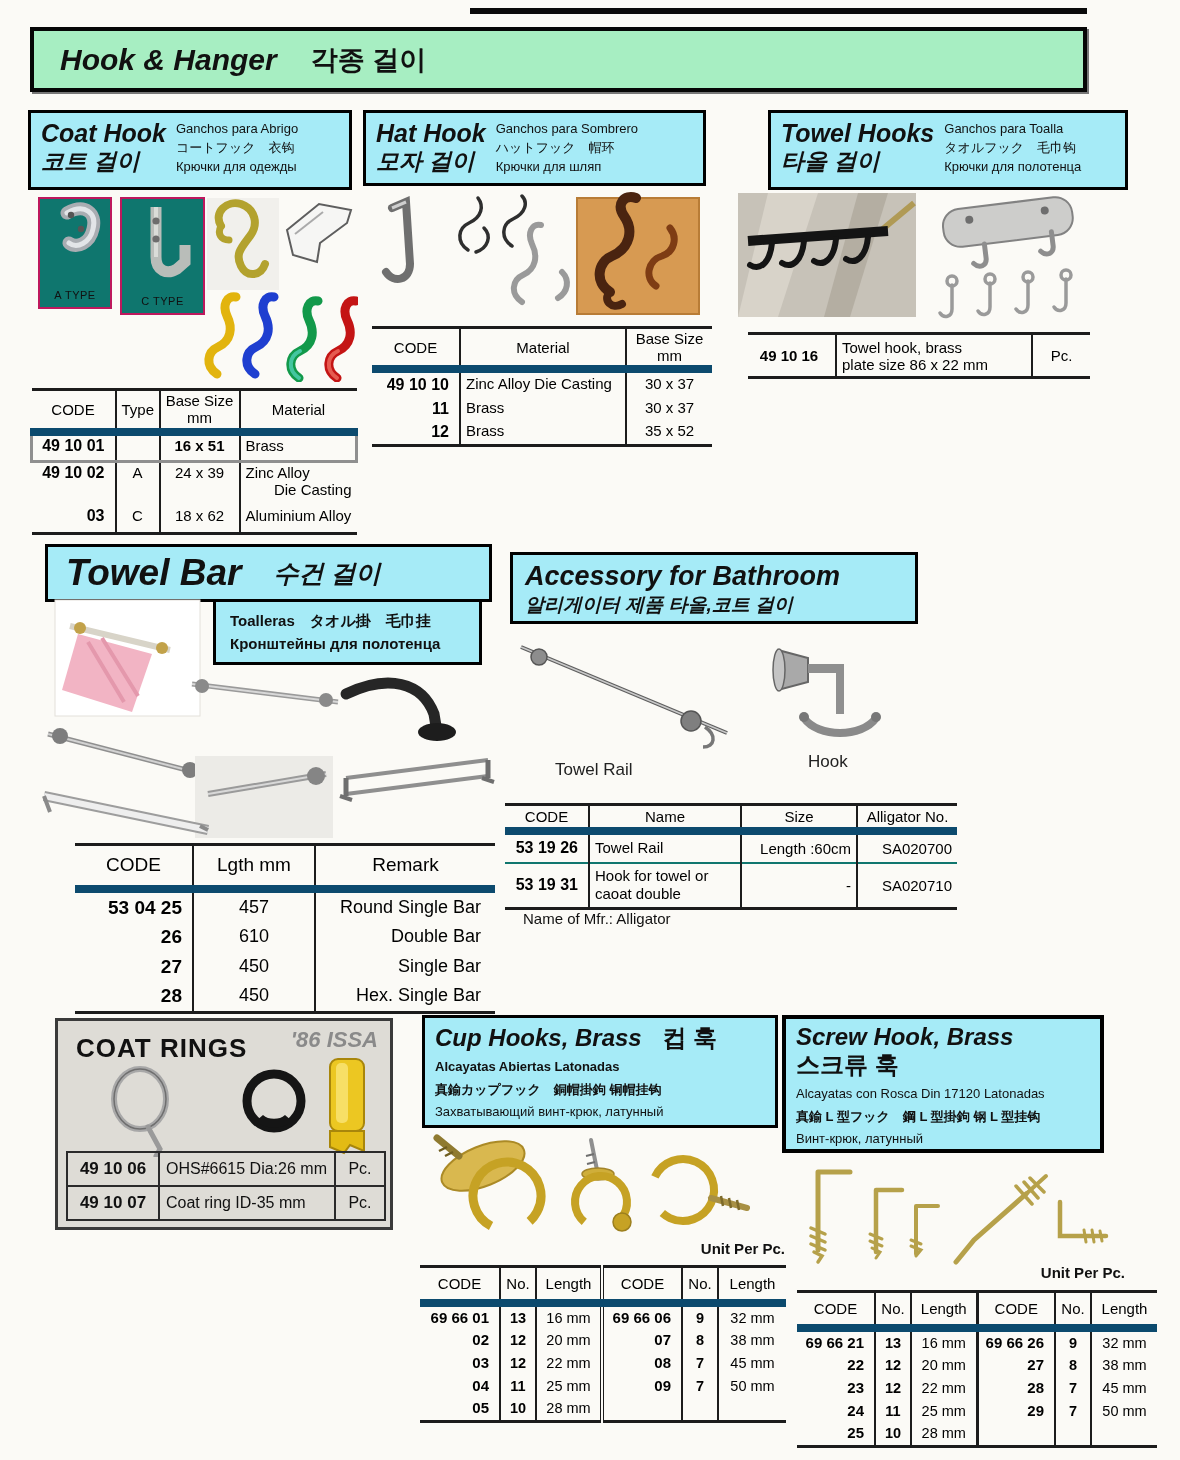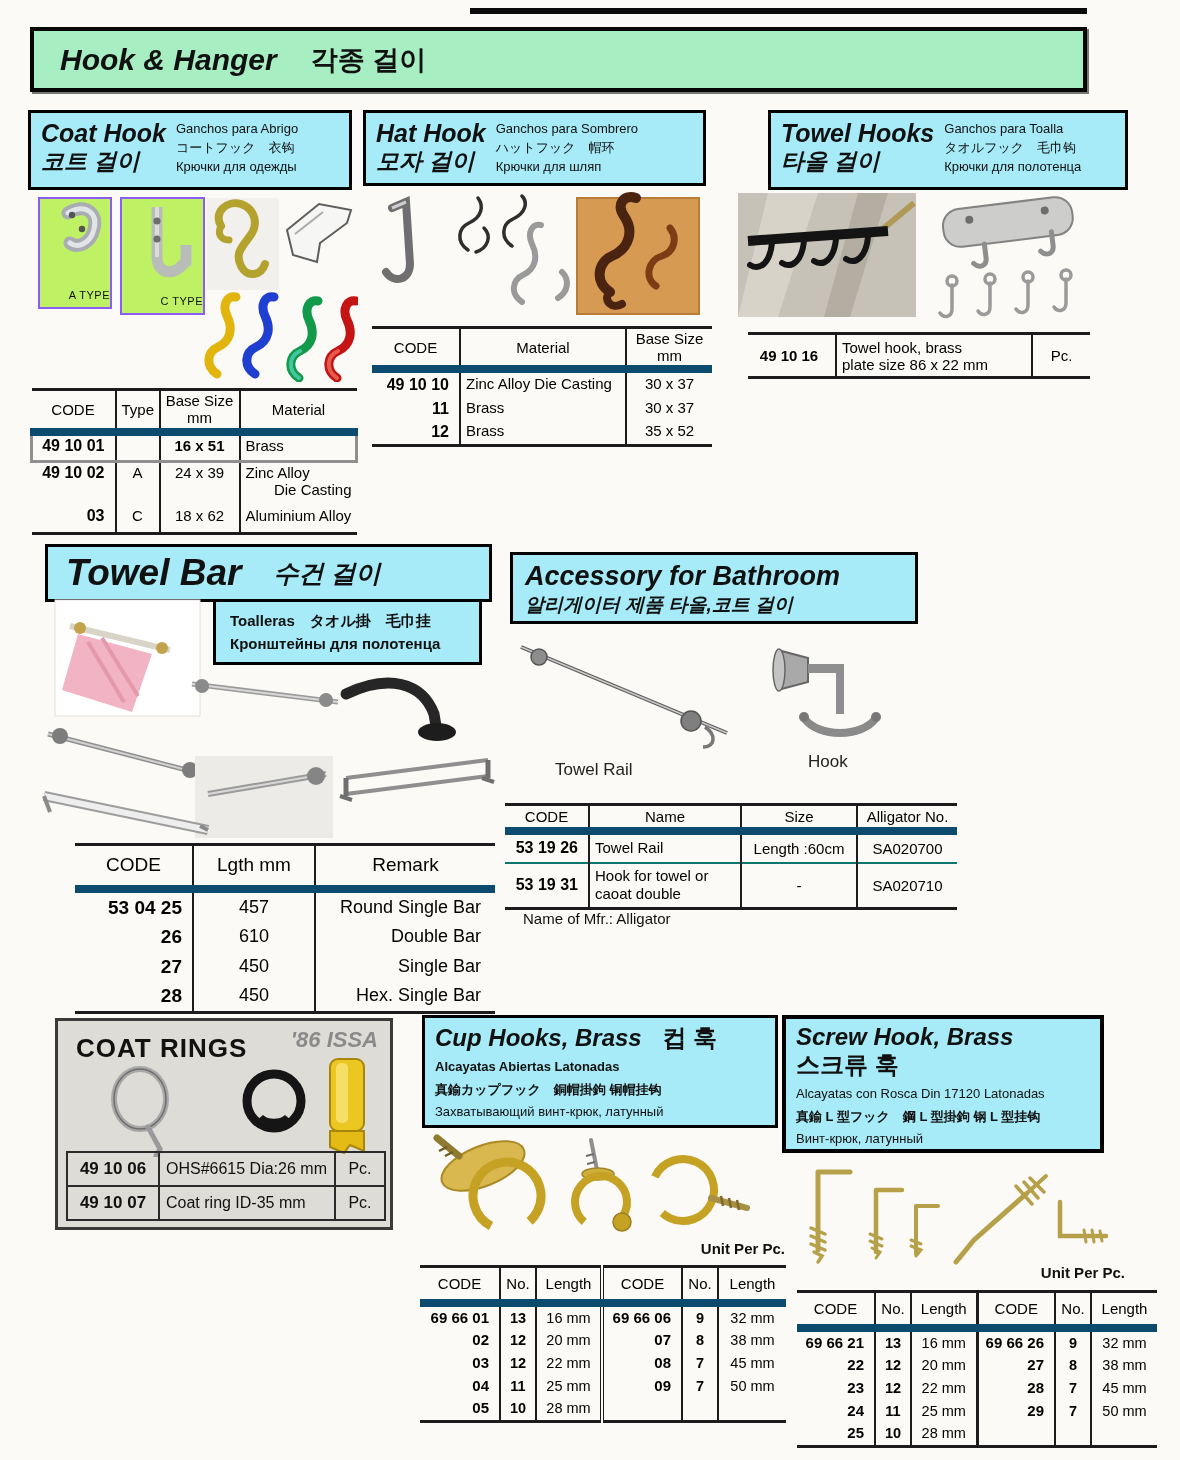--- a/index.html
+++ b/index.html
@@ -66,21 +66,21 @@
   .t-towelbar thead th { height:44px; font-size:19px; }
   .t-towelbar td { font-size:18px; line-height:1.45; }
   .t-towelbar td.code { font-size:19px; }
   .t-towelbar .c-lgth { text-align:center; }
   .t-towelbar .c-remark { text-align:right; padding-right:14px; }
 
   .t-bath { left:505px; top:803px; width:452px; font-size:15px; }
   .t-bath thead th { height:26px; font-size:15px; }
   .t-bath td { border-top:2px solid #0f766e; font-size:15px; vertical-align:middle; }
   .t-bath td.code { font-size:16px; }
-  .t-bath .c-size,.t-bath .c-allig { text-align:center; }
+  .t-bath .c-size,.t-bath .c-allig { text-align:right; }
   .t-bath .c-name { line-height:1.25; padding-top:3px; padding-bottom:3px; }
 
   .t-rings { left:8px; bottom:6px; width:318px; border-collapse:collapse; table-layout:fixed; position:absolute; }
   .t-rings td { border:2px solid #2a2a2a; font-size:16px; vertical-align:middle; height:34px; padding:0 6px; }
   .t-rings td.code { font-weight:bold; text-align:center; font-size:17px; white-space:nowrap; }
   .t-rings .c-unit { text-align:center; }
 
   .t-cup { left:420px; top:1265px; width:366px; }
   .t-cup thead th { height:36px; font-size:15px; }
   .t-cup td { font-size:14.5px; line-height:1.38; }
@@ -91,21 +91,21 @@
 
   .t-screw { left:797px; top:1290px; width:360px; }
   .t-screw thead th { height:36px; font-size:15px; }
   .t-screw td { font-size:14.5px; line-height:1.38; }
   .t-screw td.code { font-size:15px; }
   .t-screw .c-no { text-align:center; font-weight:bold; }
   .t-screw .c-len { text-align:center; }
   .t-screw .sep { border-left:3px solid #1c1c1c; }
 
   
-  .frame { border:2px solid #8b5cf6; background:#bef264; text-align:right; }
+  .frame { border:2px solid #be185d; background:#0f766e; text-align:center; }
   .frame .lbl { font-size:11px; letter-spacing:.5px; margin-top:2px; }
 
   .towelbar-title { left:45px; top:544px; width:447px; height:58px; display:flex; align-items:center; padding-left:18px; }
   .tb-en { font-size:37px; font-weight:bold; font-style:italic; }
   .tb-kr { font-size:25px; font-weight:bold; font-style:italic; margin-left:32px; }
   .towelbar-sub { left:213px; top:602px; width:269px; height:63px; border-top:none; padding:8px 6px 18px 14px; }
   .towelbar-sub div { font-size:15px; font-weight:bold; line-height:1.5; white-space:nowrap; }
 
   .bath-head { left:510px; top:552px; width:408px; height:72px; padding:5px 12px; }
   .bath-title { font-size:27px; font-weight:bold; font-style:italic; line-height:1.2; }

